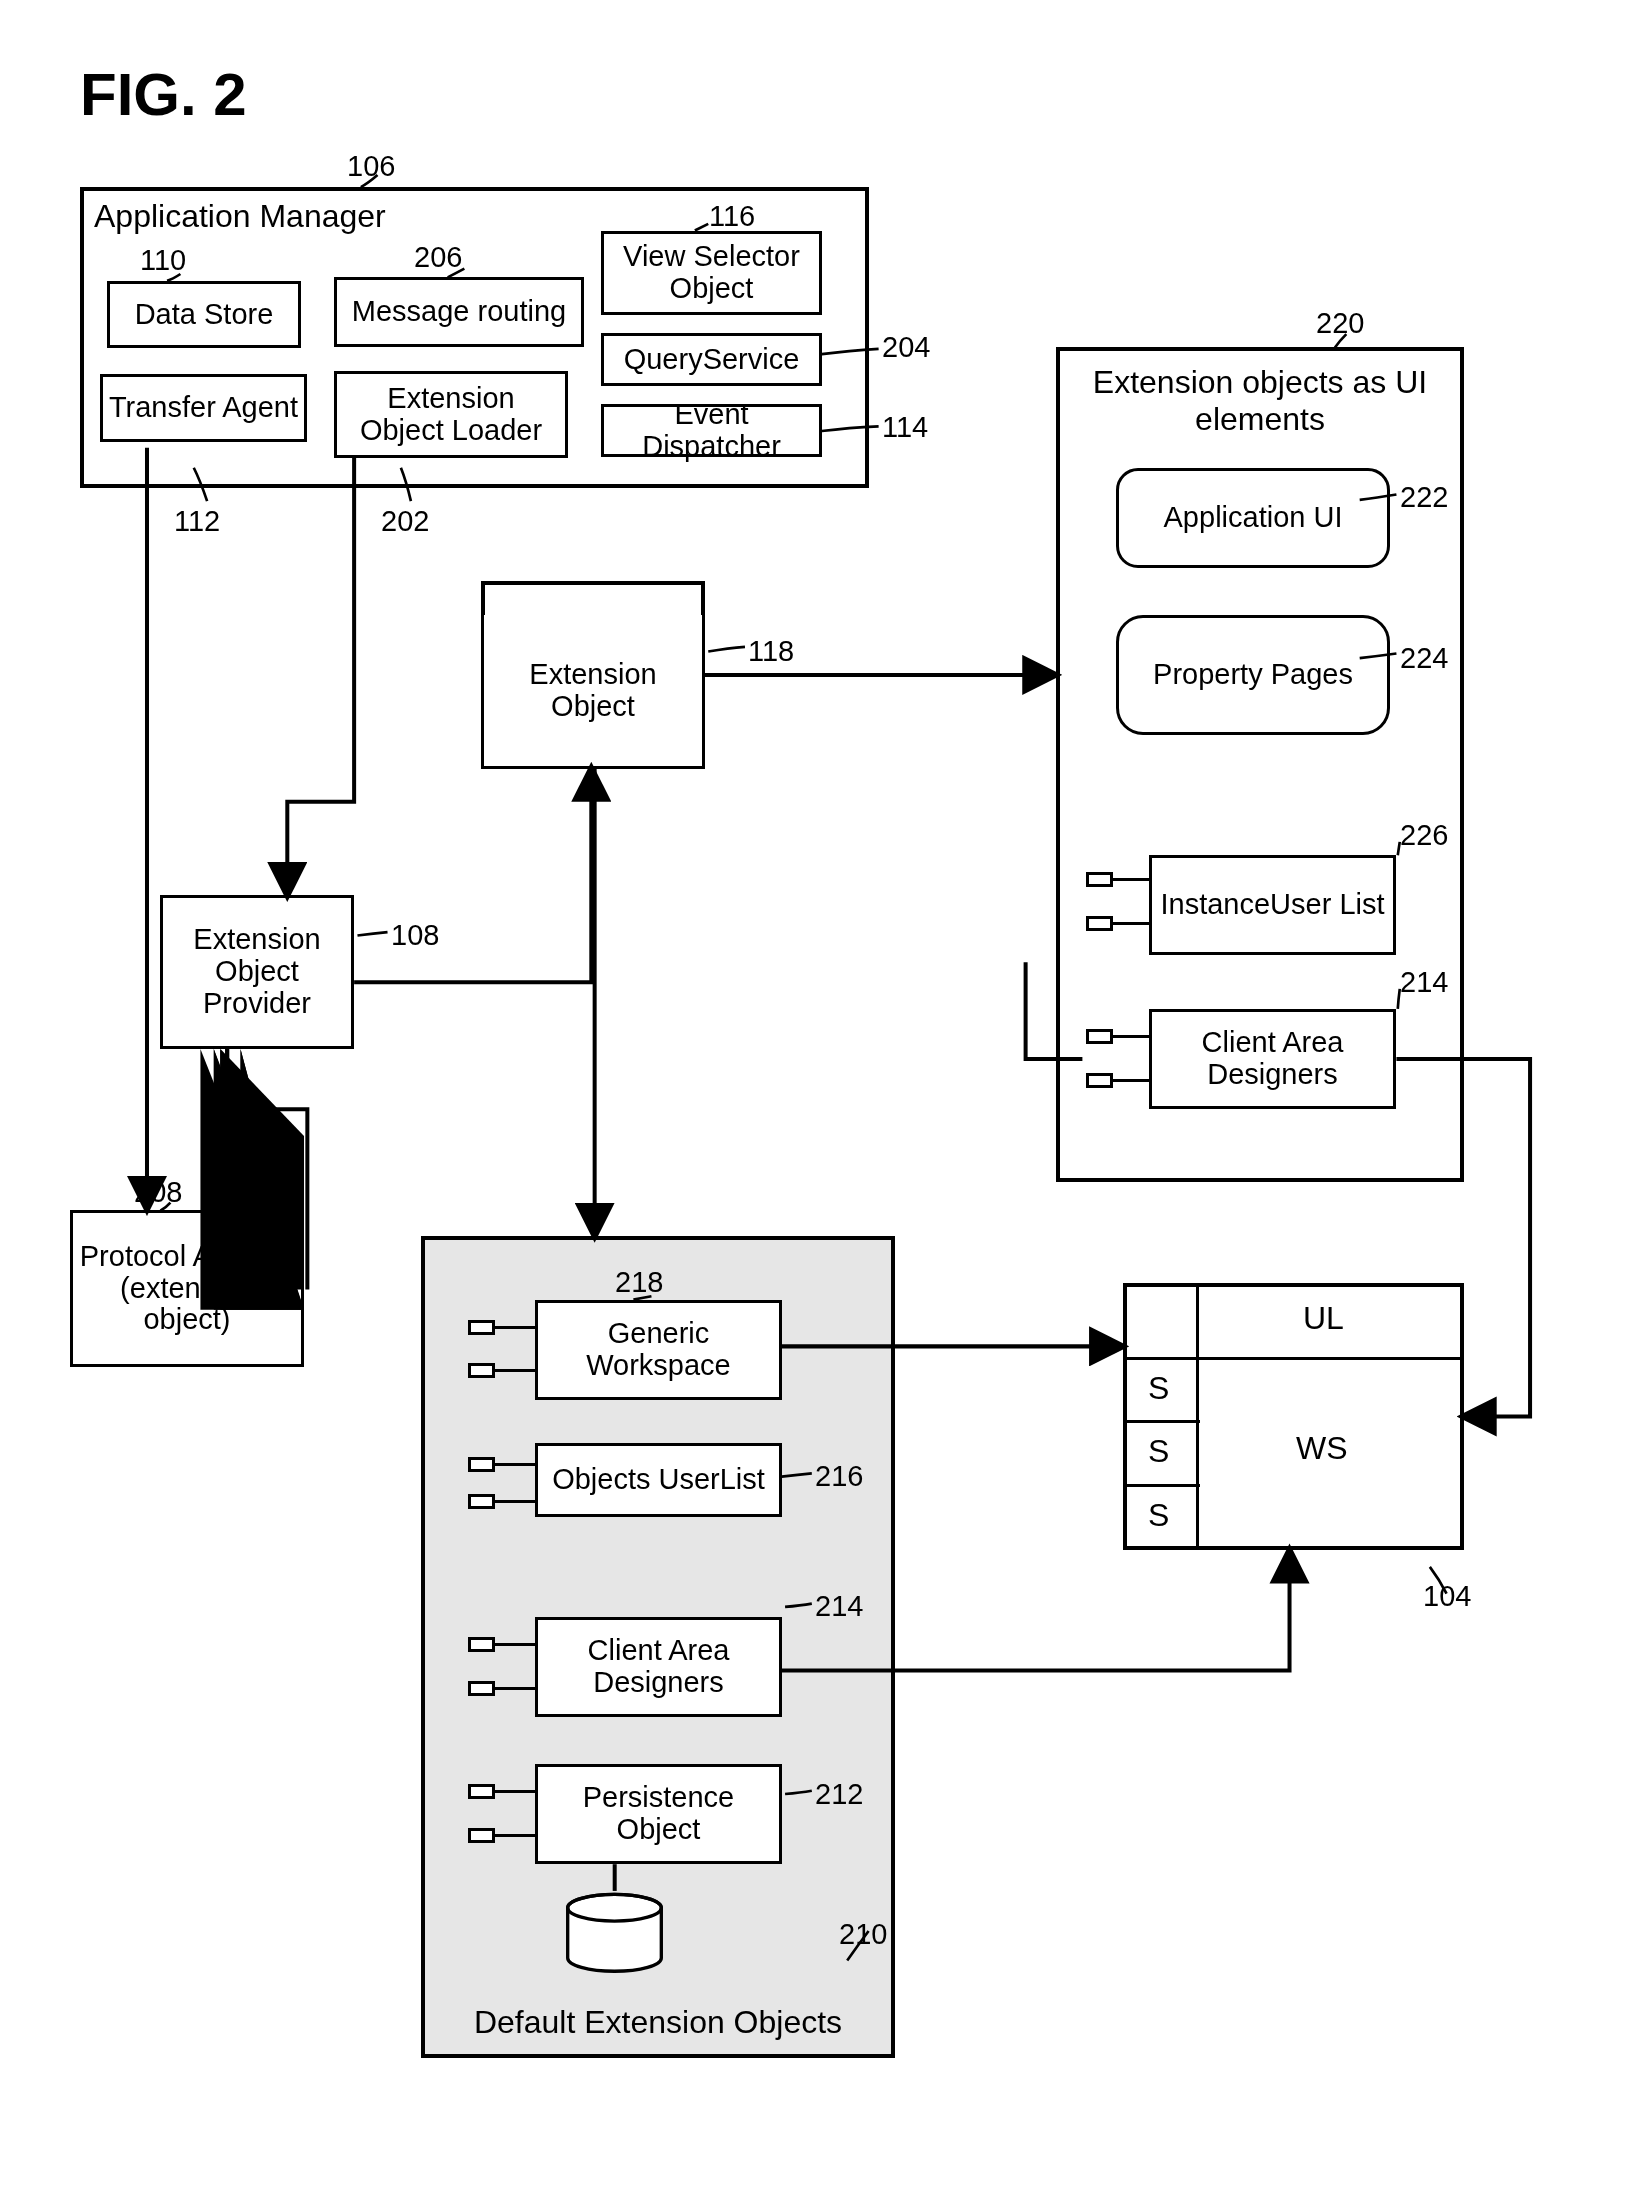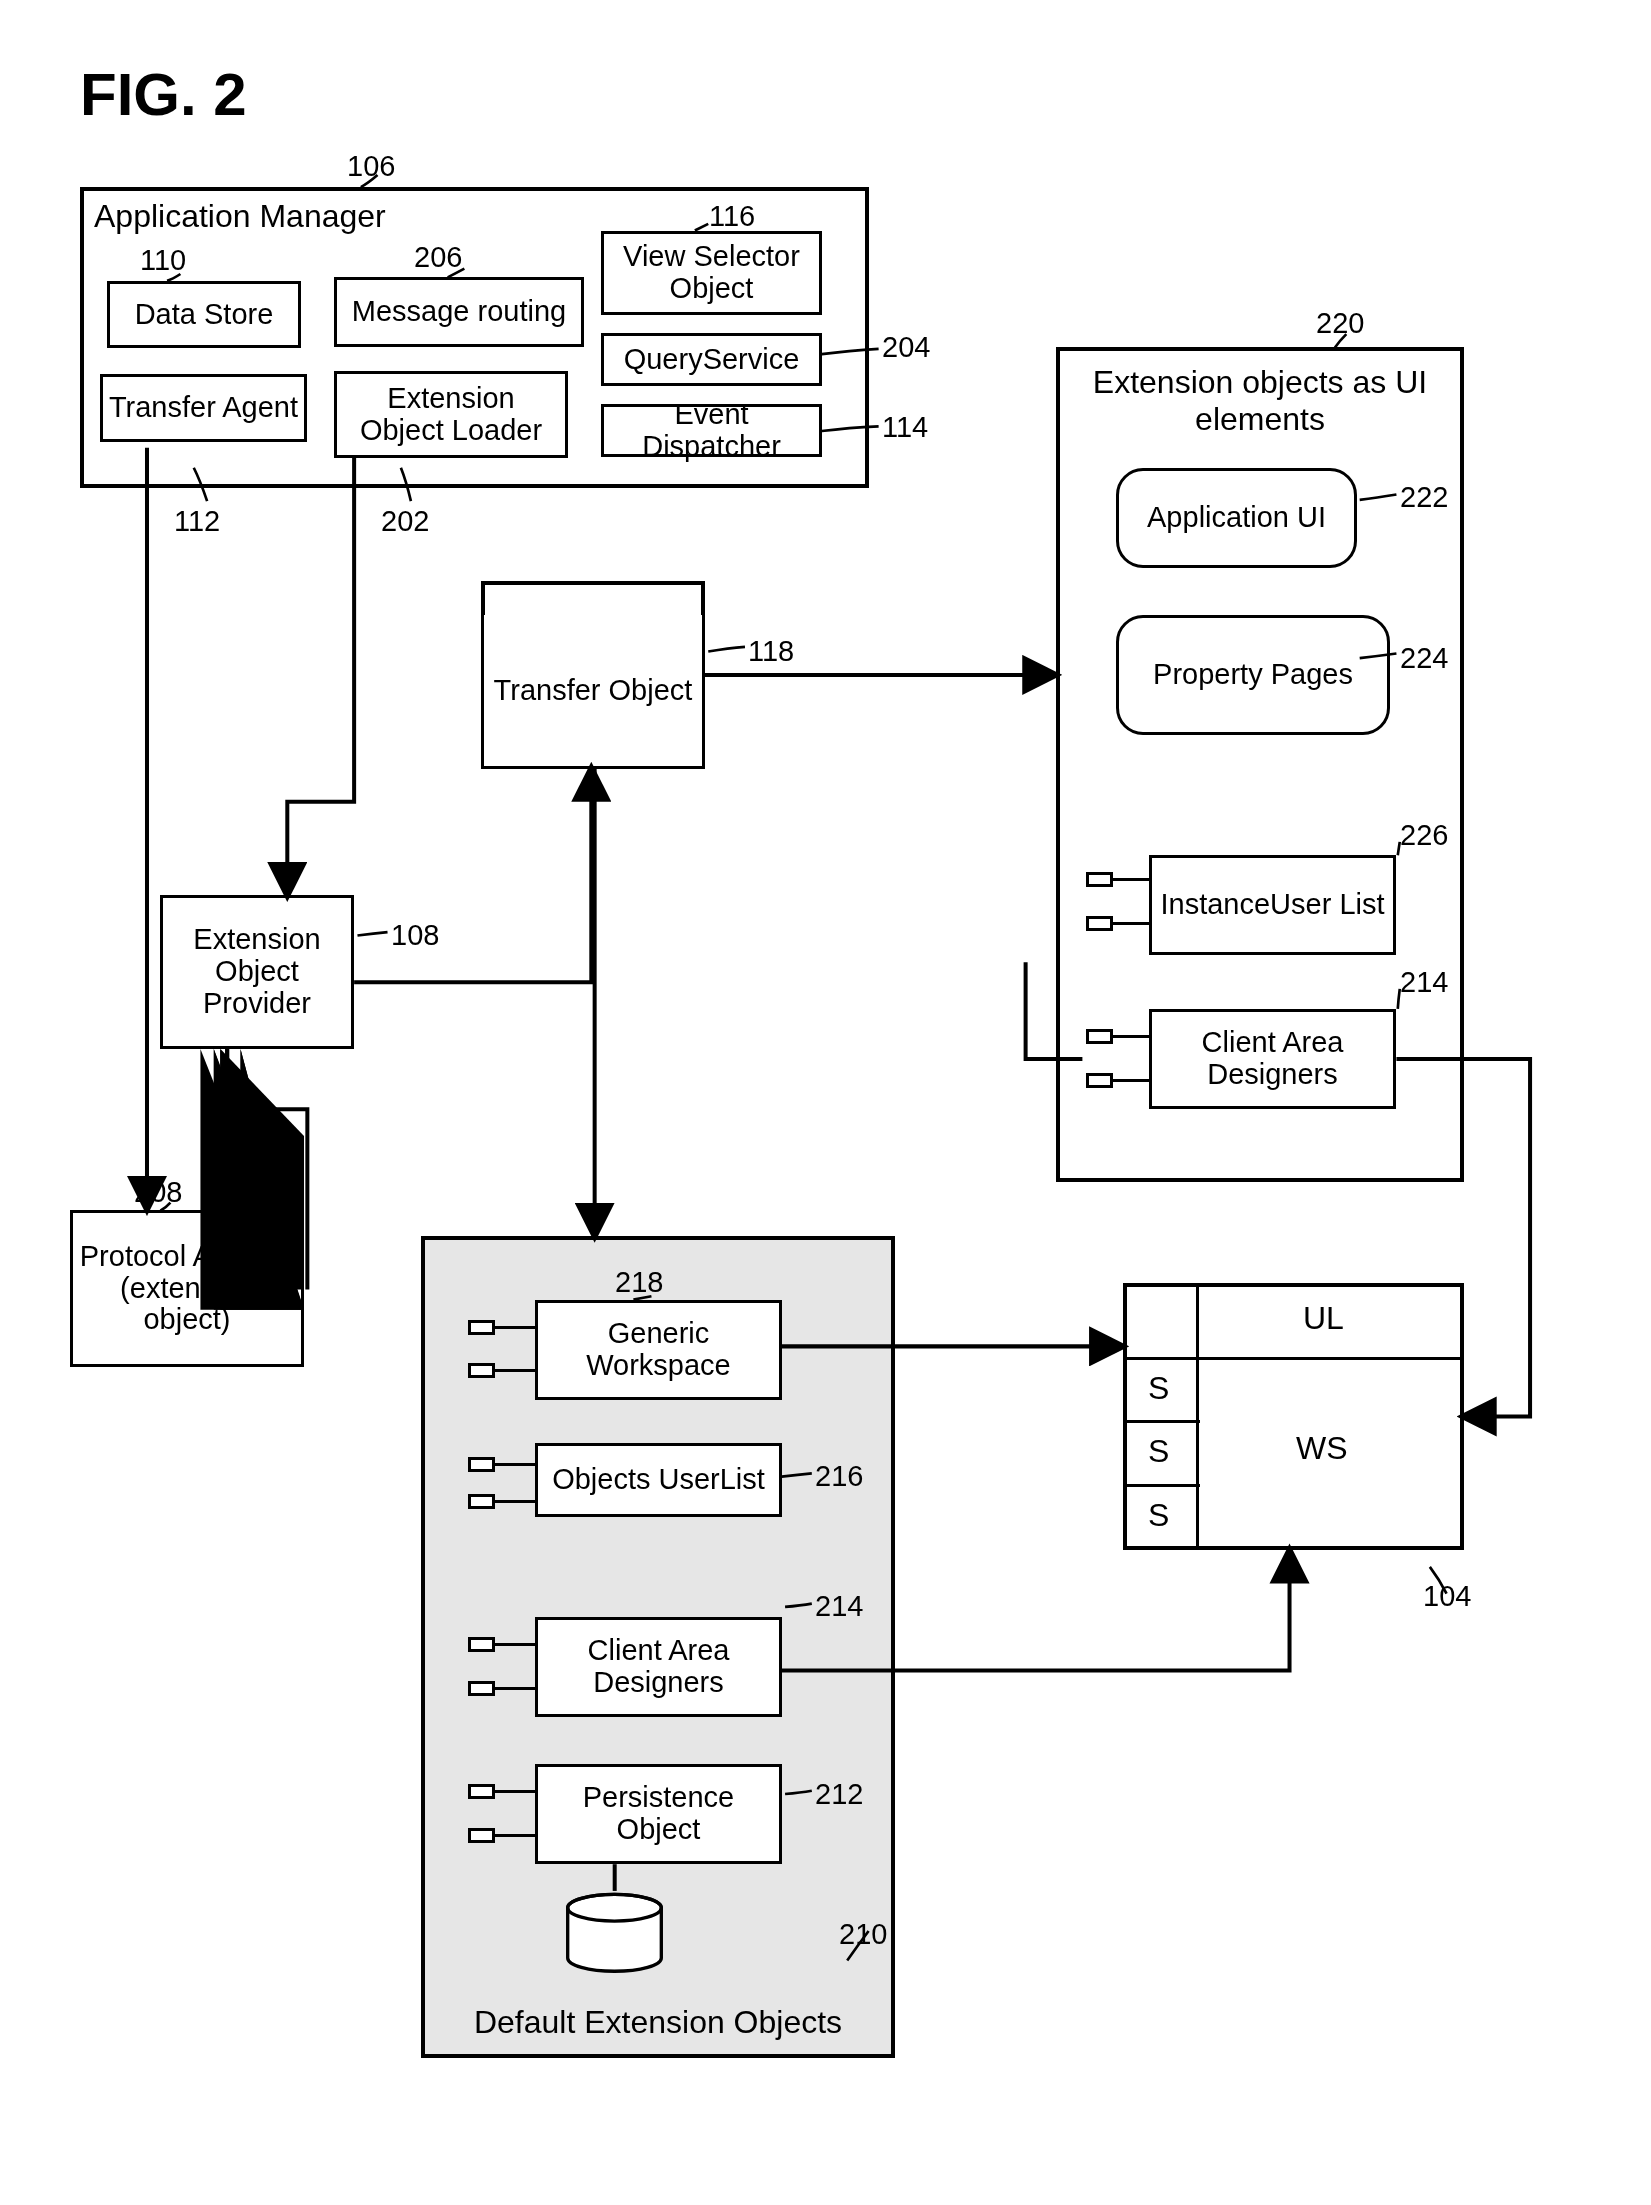--- a/index.html
+++ b/index.html
@@ -115,40 +115,40 @@
   <div class="num" style="left:882px; top:331px;">204</div>
 
   <div class="box" style="left:601px; top:404px; width:221px; height:53px;">
     <span>Event Dispatcher</span>
   </div>
   <div class="num" style="left:882px; top:411px;">114</div>
 
   <div class="container" style="left:481px; top:581px; width:224px; height:187px;"></div>
   <div style="position:absolute; left:481px; top:615px; width:224px; height:3.3px; background:#000;"></div>
   <div class="box" style="left:481px; top:615px; width:224px; height:154px; border-top:none;">
-    <span>Transfer Object</span>
+    <span>Extension Object</span>
   </div>
   <div class="num" style="left:748px; top:635px;">118</div>
 
   <div class="box" style="left:160px; top:895px; width:194px; height:154px;">
     <span>Extension Object Provider</span>
   </div>
   <div class="num" style="left:391px; top:919px;">108</div>
 
   <div class="num" style="left:134px; top:1176px;">208</div>
   <div class="box" style="left:70px; top:1210px; width:234px; height:157px;">
     <span>Protocol Adapter (extension object)</span>
   </div>
 
   <div class="num" style="left:1316px; top:307px;">220</div>
   <div class="container" style="left:1056px; top:347px; width:408px; height:835px;">
     <div class="container-label" style="left:0; right:0; top:13.4px; text-align:center; width:100%;">Extension objects as UI elements</div>
   </div>
 
-  <div class="box rounded" style="left:1116px; top:468px; width:241px; height:100px;">
+  <div class="box rounded" style="left:1116px; top:468px; width:274px; height:100px;border-radius:22px;">
     <span>Application UI</span>
   </div>
   <div class="num" style="left:1400px; top:481px;">222</div>
 
   <div class="box rounded" style="left:1116px; top:615px; width:274px; height:120px;">
     <span>Property Pages</span>
   </div>
   <div class="num" style="left:1400px; top:642px;">224</div>
 
   <div class="num" style="left:1400px; top:819px;">226</div>

